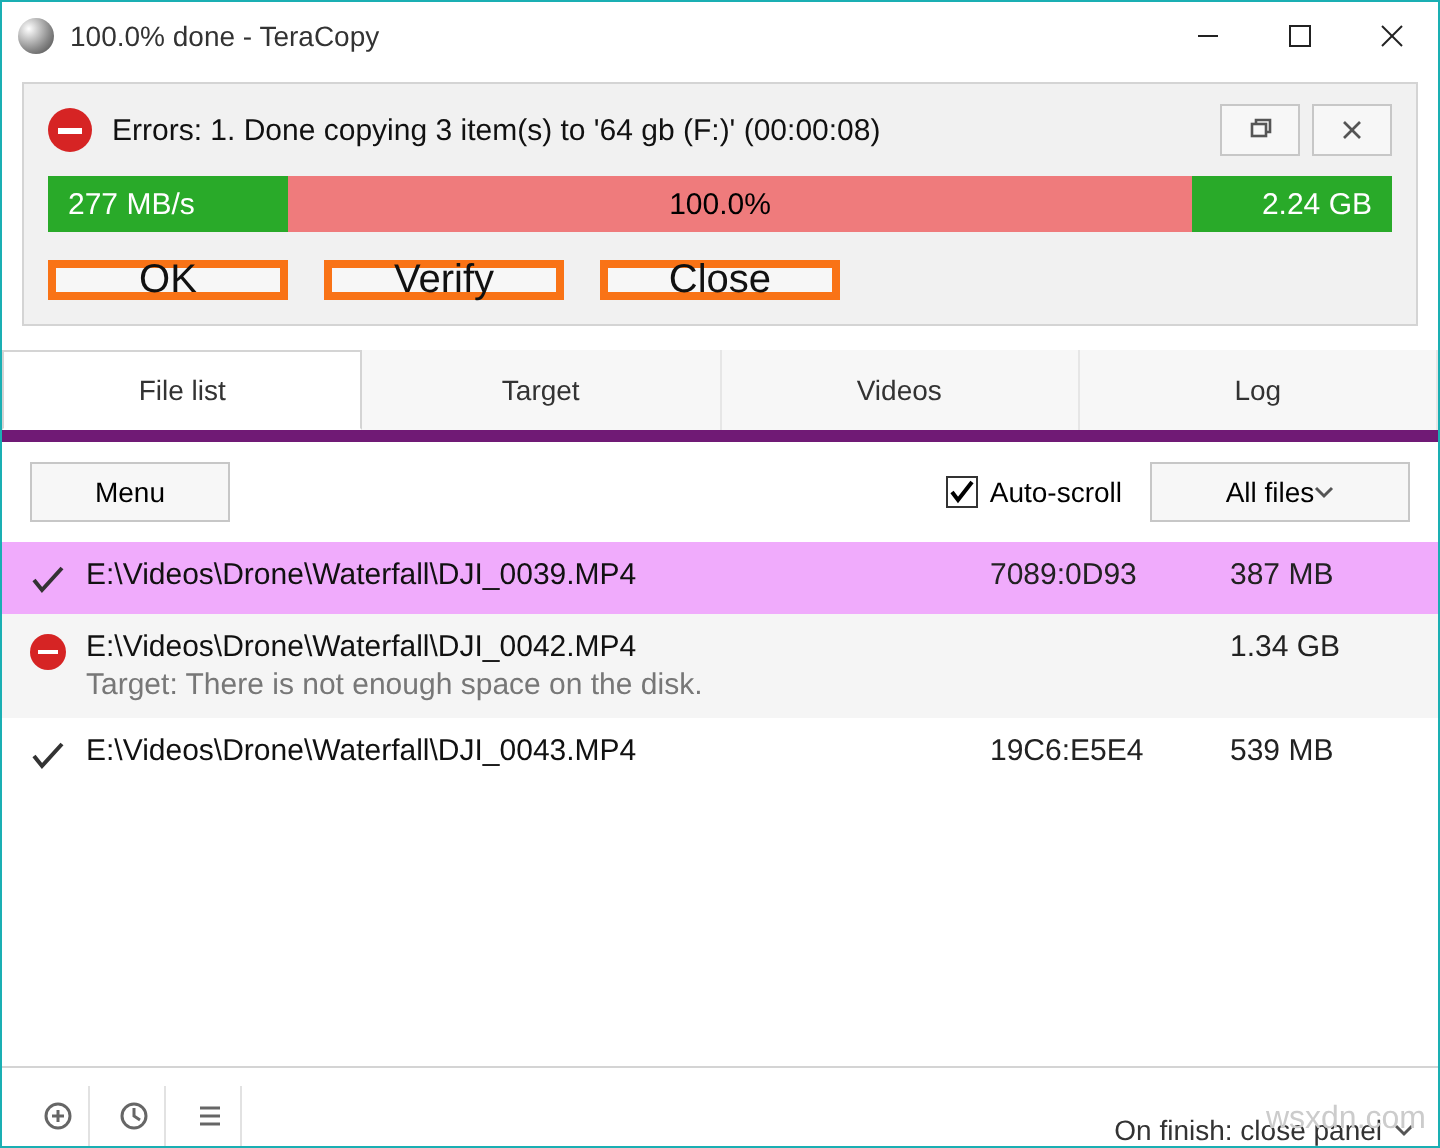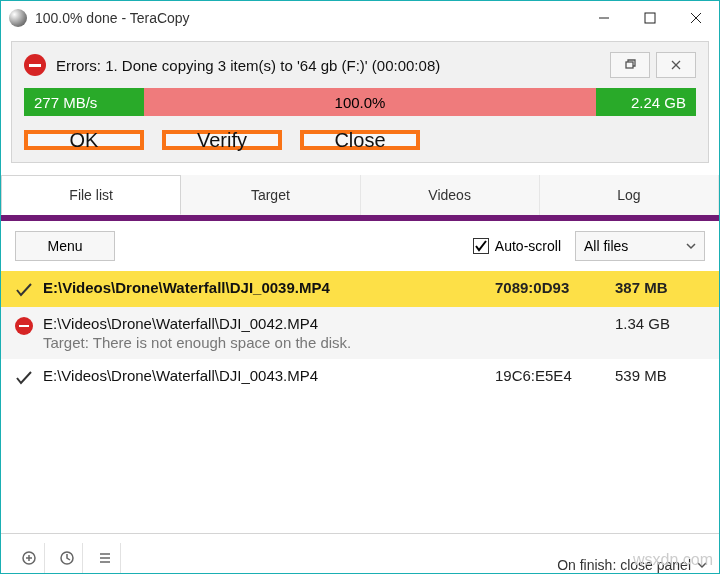--- a/index.html
+++ b/index.html
@@ -27,25 +27,25 @@
 .tabs{display:flex;border-bottom:6px solid #701a75;margin-top:12px;justify-content:center;}
 .tab{flex:1;height:40px;display:flex;align-items:center;justify-content:center;color:#333;border-right:1px solid #e6e6e6;}
 .tab.active{border:1px solid #d4d4d4;border-bottom:1px solid #fff;background:#fff;margin-bottom:-1px;font-weight:400;}
 .tab:not(.active){background:#f7f7f7;}
 .toolbar{display:flex;align-items:center;padding:10px 14px;gap:14px;}
 .menu-btn{width:100px;height:30px;border:1px solid #c7c7c7;background:#f7f7f7;display:flex;align-items:center;justify-content:center;}
 .spacer{flex:1;}
 .chk{display:flex;align-items:center;gap:6px;}
 .chk-box{width:16px;height:16px;border:1px solid #333;display:flex;align-items:center;justify-content:center;}
 .chk-box svg{width:12px;height:12px;stroke:#000;stroke-width:2;fill:none;}
-.select{width:130px;height:30px;border:1px solid #c7c7c7;background:#f7f7f7;display:flex;align-items:center;padding:0 8px;justify-content:space-between;}
+.select{width:130px;height:30px;border:1px solid #c7c7c7;background:#f7f7f7;display:flex;align-items:center;padding:0 8px;justify-content:center;}
 .select svg{width:10px;height:10px;stroke:#555;stroke-width:1.5;fill:none;}
 .list{flex:1;overflow:auto;}
 .row{display:flex;align-items:flex-start;padding:8px 14px;gap:10px;border-bottom:0;}
-.row.sel{background:#fde047;font-weight:bold;}
+.row.sel{background:#f0abfc;}
 .row.err{background:#f5f5f5;}
 .row-icon{width:18px;height:18px;flex-shrink:0;display:flex;align-items:center;justify-content:center;margin-top:2px;}
 .row-icon.check svg{width:16px;height:14px;stroke:#333;stroke-width:2;fill:none;}
 .row-icon.error{width:18px;height:18px;border-radius:50%;background:#d62424;}
 .row-icon.error .bar{width:10px;height:2px;background:#fff;}
 .row-body{flex:1;min-width:0;}
 .row-path{color:#111;font-size:15px;white-space:nowrap;overflow:hidden;text-overflow:ellipsis;}
 .row-msg{color:#777;font-size:15px;margin-top:2px;}
 .row-hash{width:110px;color:#222;font-size:15px;text-align:left;}
 .row-size{width:90px;color:#222;font-size:15px;text-align:left;}

